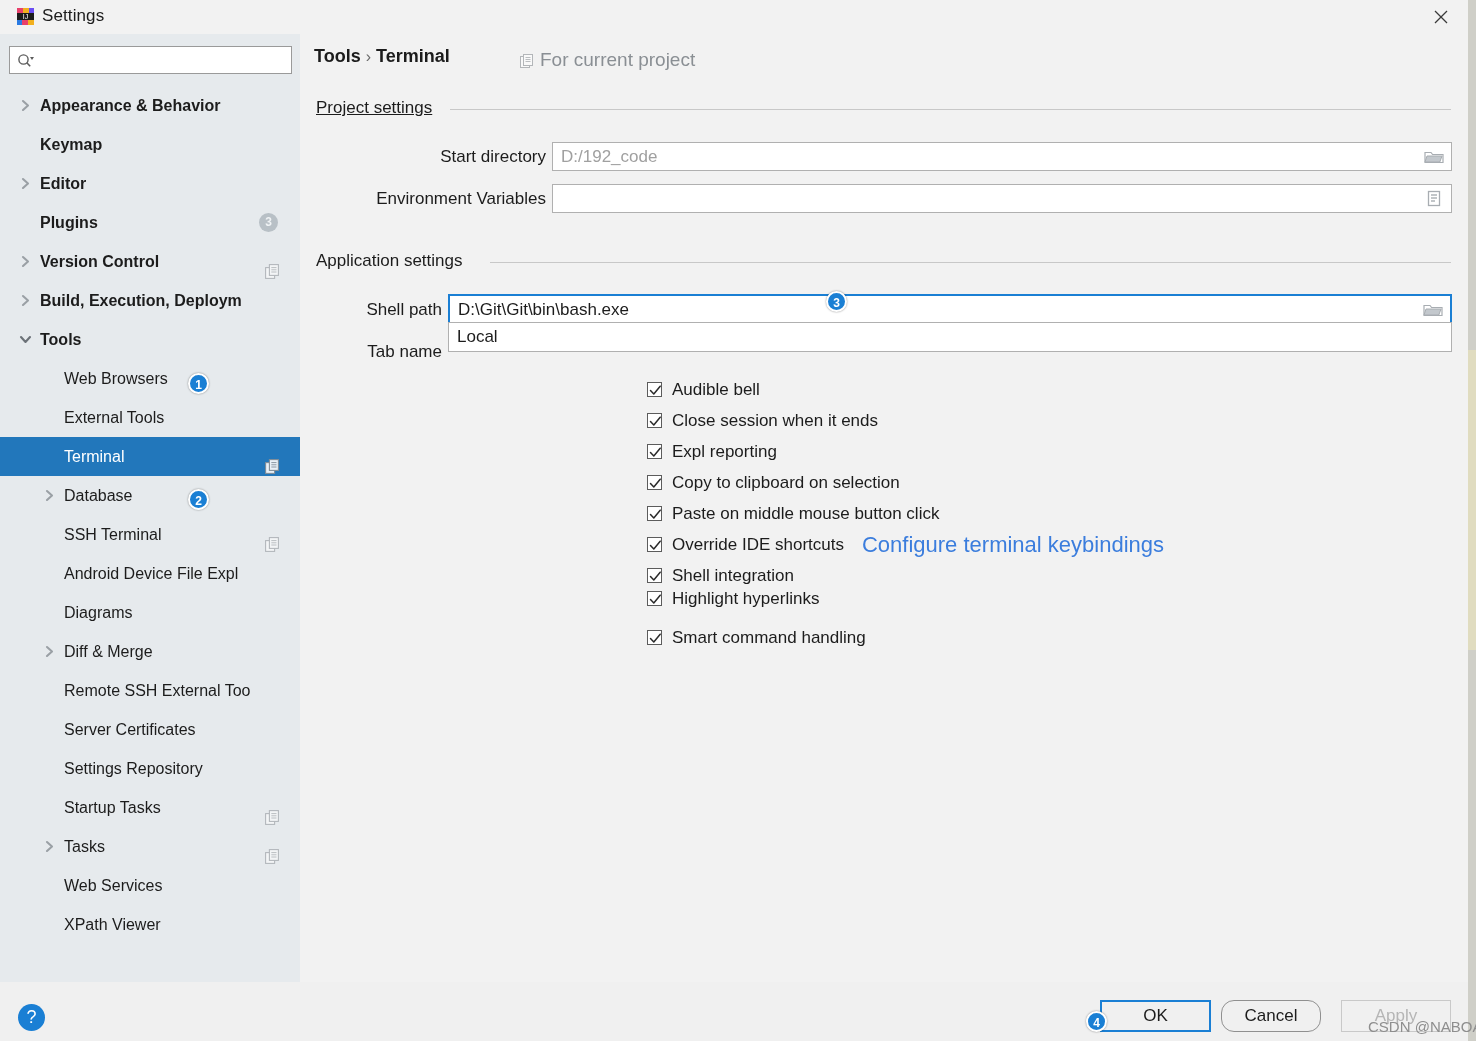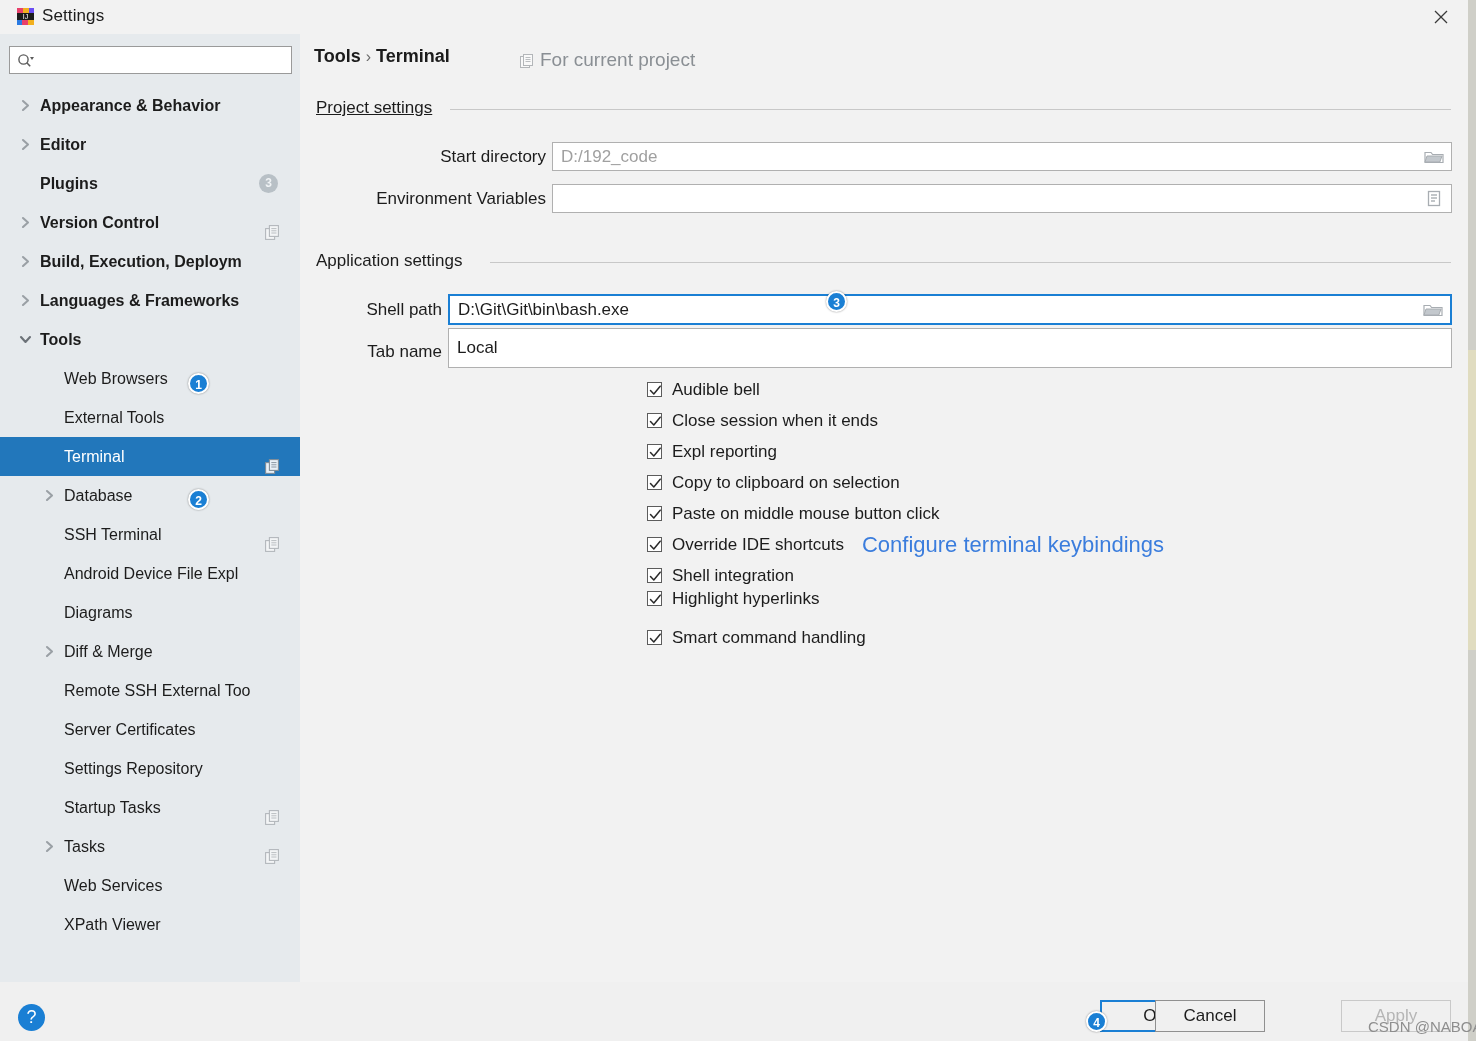--- a/index.html
+++ b/index.html
@@ -155,21 +155,21 @@
     border-radius: 50%; background: #1a7fd4; color: #fff;
     font-size: 18px; line-height: 27px; text-align: center; cursor: default;
   }
   .dlg-btn {
     position: absolute; top: 18px; height: 32px;
     background: #f0f0f0; border: 1px solid #909090;
     font-family: "Liberation Sans", sans-serif; font-size: 17px; color: #1c1c1c;
     display: flex; align-items: center; justify-content: center; cursor: default;
   }
   #ok-btn { left: 1100px; width: 111px; border: 2px solid #1a7fd4; }
-  #cancel-btn { left: 1155px; width: 110px; }
+  #cancel-btn { left: 1221px; width: 100px; border-radius: 13px; }
   #apply-btn { left: 1341px; width: 110px; color: #b5b5b5; border-color: #c9c9c9; }
 
   
   .marker {
     position: absolute; width: 21px; height: 21px; border-radius: 50%;
     background: #1a7fd4; color: #ffffff;
     font-size: 12px; line-height: 21px; text-align: center; font-weight: bold;
     border: 2px solid #ffffff; box-shadow: 0 0 2px rgba(0,0,0,.45);
     z-index: 40;
   }
@@ -225,20 +225,23 @@
     <div id="tree">
         <div class="tree-item bold">
           <span class="tw" style="left: 18px;">
             <svg width="9" height="13" viewBox="0 0 9 13">
               <polyline points="2,2 7,6.5 2,11" fill="none" stroke="#9aa0a5" stroke-width="2.1" stroke-linecap="round" stroke-linejoin="round"></polyline>
             </svg>
           </span>
           <span class="tlabel" style="left: 40px;">Appearance &amp; Behavior</span>
         </div>
         <div class="tree-item bold">
+          <span class="tlabel" style="left: 40px;">Keymap</span>
+        </div>
+        <div class="tree-item bold">
           <span class="tw" style="left: 18px;">
             <svg width="9" height="13" viewBox="0 0 9 13">
               <polyline points="2,2 7,6.5 2,11" fill="none" stroke="#9aa0a5" stroke-width="2.1" stroke-linecap="round" stroke-linejoin="round"></polyline>
             </svg>
           </span>
           <span class="tlabel" style="left: 40px;">Editor</span>
         </div>
         <div class="tree-item bold">
           <span class="tlabel" style="left: 40px;">Plugins</span>
           <span class="badge-count">3</span>
@@ -258,28 +261,20 @@
               <line x1="6.3" y1="8" x2="11.5" y2="8" stroke="#8a8f94" stroke-width="0.9"></line>
             </svg></span>
         </div>
         <div class="tree-item bold">
           <span class="tw" style="left: 18px;">
             <svg width="9" height="13" viewBox="0 0 9 13">
               <polyline points="2,2 7,6.5 2,11" fill="none" stroke="#9aa0a5" stroke-width="2.1" stroke-linecap="round" stroke-linejoin="round"></polyline>
             </svg>
           </span>
           <span class="tlabel" style="left: 40px;">Build, Execution, Deploym</span>
-        </div>
-        <div class="tree-item bold">
-          <span class="tw" style="left: 18px;">
-            <svg width="9" height="13" viewBox="0 0 9 13">
-              <polyline points="2,2 7,6.5 2,11" fill="none" stroke="#9aa0a5" stroke-width="2.1" stroke-linecap="round" stroke-linejoin="round"></polyline>
-            </svg>
-          </span>
-          <span class="tlabel" style="left: 40px;">Languages &amp; Frameworks</span>
         </div>
         <div class="tree-item bold">
           <span class="tw" style="left: 18px;">
             <svg width="13" height="9" viewBox="0 0 13 9">
               <polyline points="2,2 6.5,7 11,2" fill="none" stroke="#6c7278" stroke-width="2.1" stroke-linecap="round" stroke-linejoin="round"></polyline>
             </svg>
           </span>
           <span class="tlabel" style="left: 40px;">Tools</span>
         </div>
         <div class="tree-item">
@@ -429,21 +424,21 @@
       <input type="text" value="D:\Git\Git\bin\bash.exe" style="">
       <span class="btn-ico">
         <svg width="20" height="16" viewBox="0 0 20 16">
           <path d="M1 3.5h6l1.6 2H19v8H1z" fill="#ffffff" stroke="#a8adb2" stroke-width="1.2"></path>
           <path d="M3 7h15l-2.2 6H1z" fill="#c3c8cd" stroke="#a8adb2" stroke-width="1"></path>
         </svg>
       </span>
     </div>
 
     <div class="field-label" style="left:0px; top:308px; width:142px;">Tab name</div>
-    <div class="tf" style="left:148px; top:294px; width:1004px; height:40px;">
+    <div class="tf" style="left:148px; top:288px; width:1004px; height:30px;">
       <input type="text" value="Local" style="">
     </div>
 
     <div id="checkbox-list">
         <div class="cb-row" style="top: 340px;">
           <span class="cbox">
             <svg width="13" height="13" viewBox="0 0 13 13">
               <polyline points="1.5,6.5 4.8,10 11.2,2.2" fill="none" stroke="#2a2a2a" stroke-width="1.5" stroke-linecap="round" stroke-linejoin="round"></polyline>
             </svg>
           </span>

